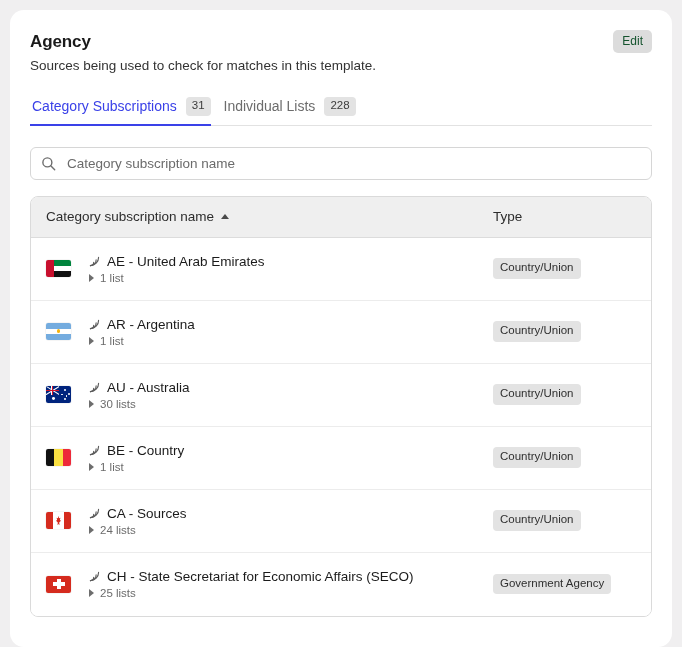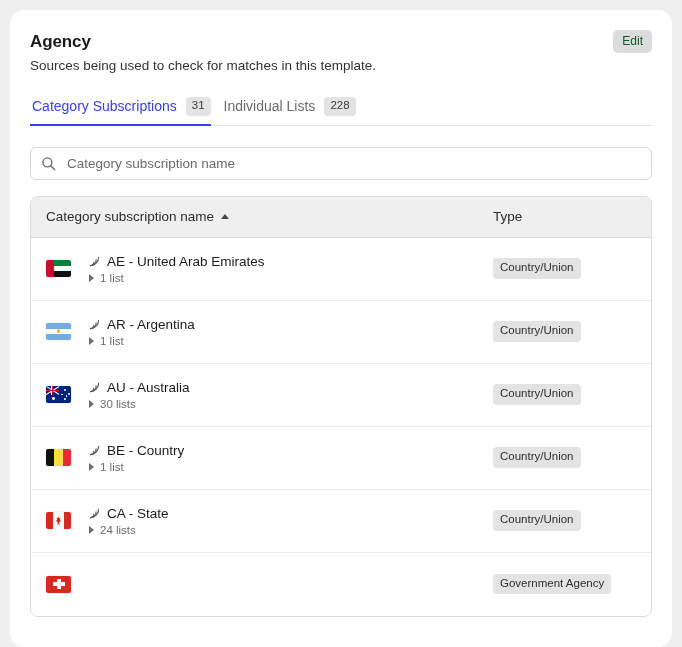--- a/index.html
+++ b/index.html
@@ -419,40 +419,54 @@
               <i class="fl f-ca-r"></i>
               <i class="fl f-ca-leaf"></i>
           </span>
           <span class="name-block">
             <span class="name-line">
               <svg class="rss-icon" viewBox="0 0 16 16" fill="none" stroke="currentColor" stroke-width="1.4">
                 <path d="M3 13 A10 10 0 0 0 13 3" stroke-linecap="round"></path>
                 <path d="M3 13 A7 7 0 0 0 10 6" stroke-linecap="round"></path>
                 <path d="M3 13 A4 4 0 0 0 7 9" stroke-linecap="round"></path>
               </svg>
-              <span class="src-name">CA - State</span>
+              <span class="src-name">CA - Sources</span>
             </span>
             <span class="lists-line">
               <i class="caret"></i>
               <span class="lists-count">24 lists</span>
             </span>
           </span>
         </div>
         <div class="cell-type">
           <span class="type-badge">Country/Union</span>
         </div>
       </div>
 
       <div class="row">
         <div class="cell-name">
           <span class="flag">
             <i class="fl f-ch-bg"></i>
               <i class="fl f-ch-v"></i>
               <i class="fl f-ch-h"></i>
           </span>
+          <span class="name-block">
+            <span class="name-line">
+              <svg class="rss-icon" viewBox="0 0 16 16" fill="none" stroke="currentColor" stroke-width="1.4">
+                <path d="M3 13 A10 10 0 0 0 13 3" stroke-linecap="round"></path>
+                <path d="M3 13 A7 7 0 0 0 10 6" stroke-linecap="round"></path>
+                <path d="M3 13 A4 4 0 0 0 7 9" stroke-linecap="round"></path>
+              </svg>
+              <span class="src-name">CH - State Secretariat for Economic Affairs (SECO)</span>
+            </span>
+            <span class="lists-line">
+              <i class="caret"></i>
+              <span class="lists-count">25 lists</span>
+            </span>
+          </span>
         </div>
         <div class="cell-type">
           <span class="type-badge">Government Agency</span>
         </div>
       </div>
 
     </div>
   </div>
 </div>
 

